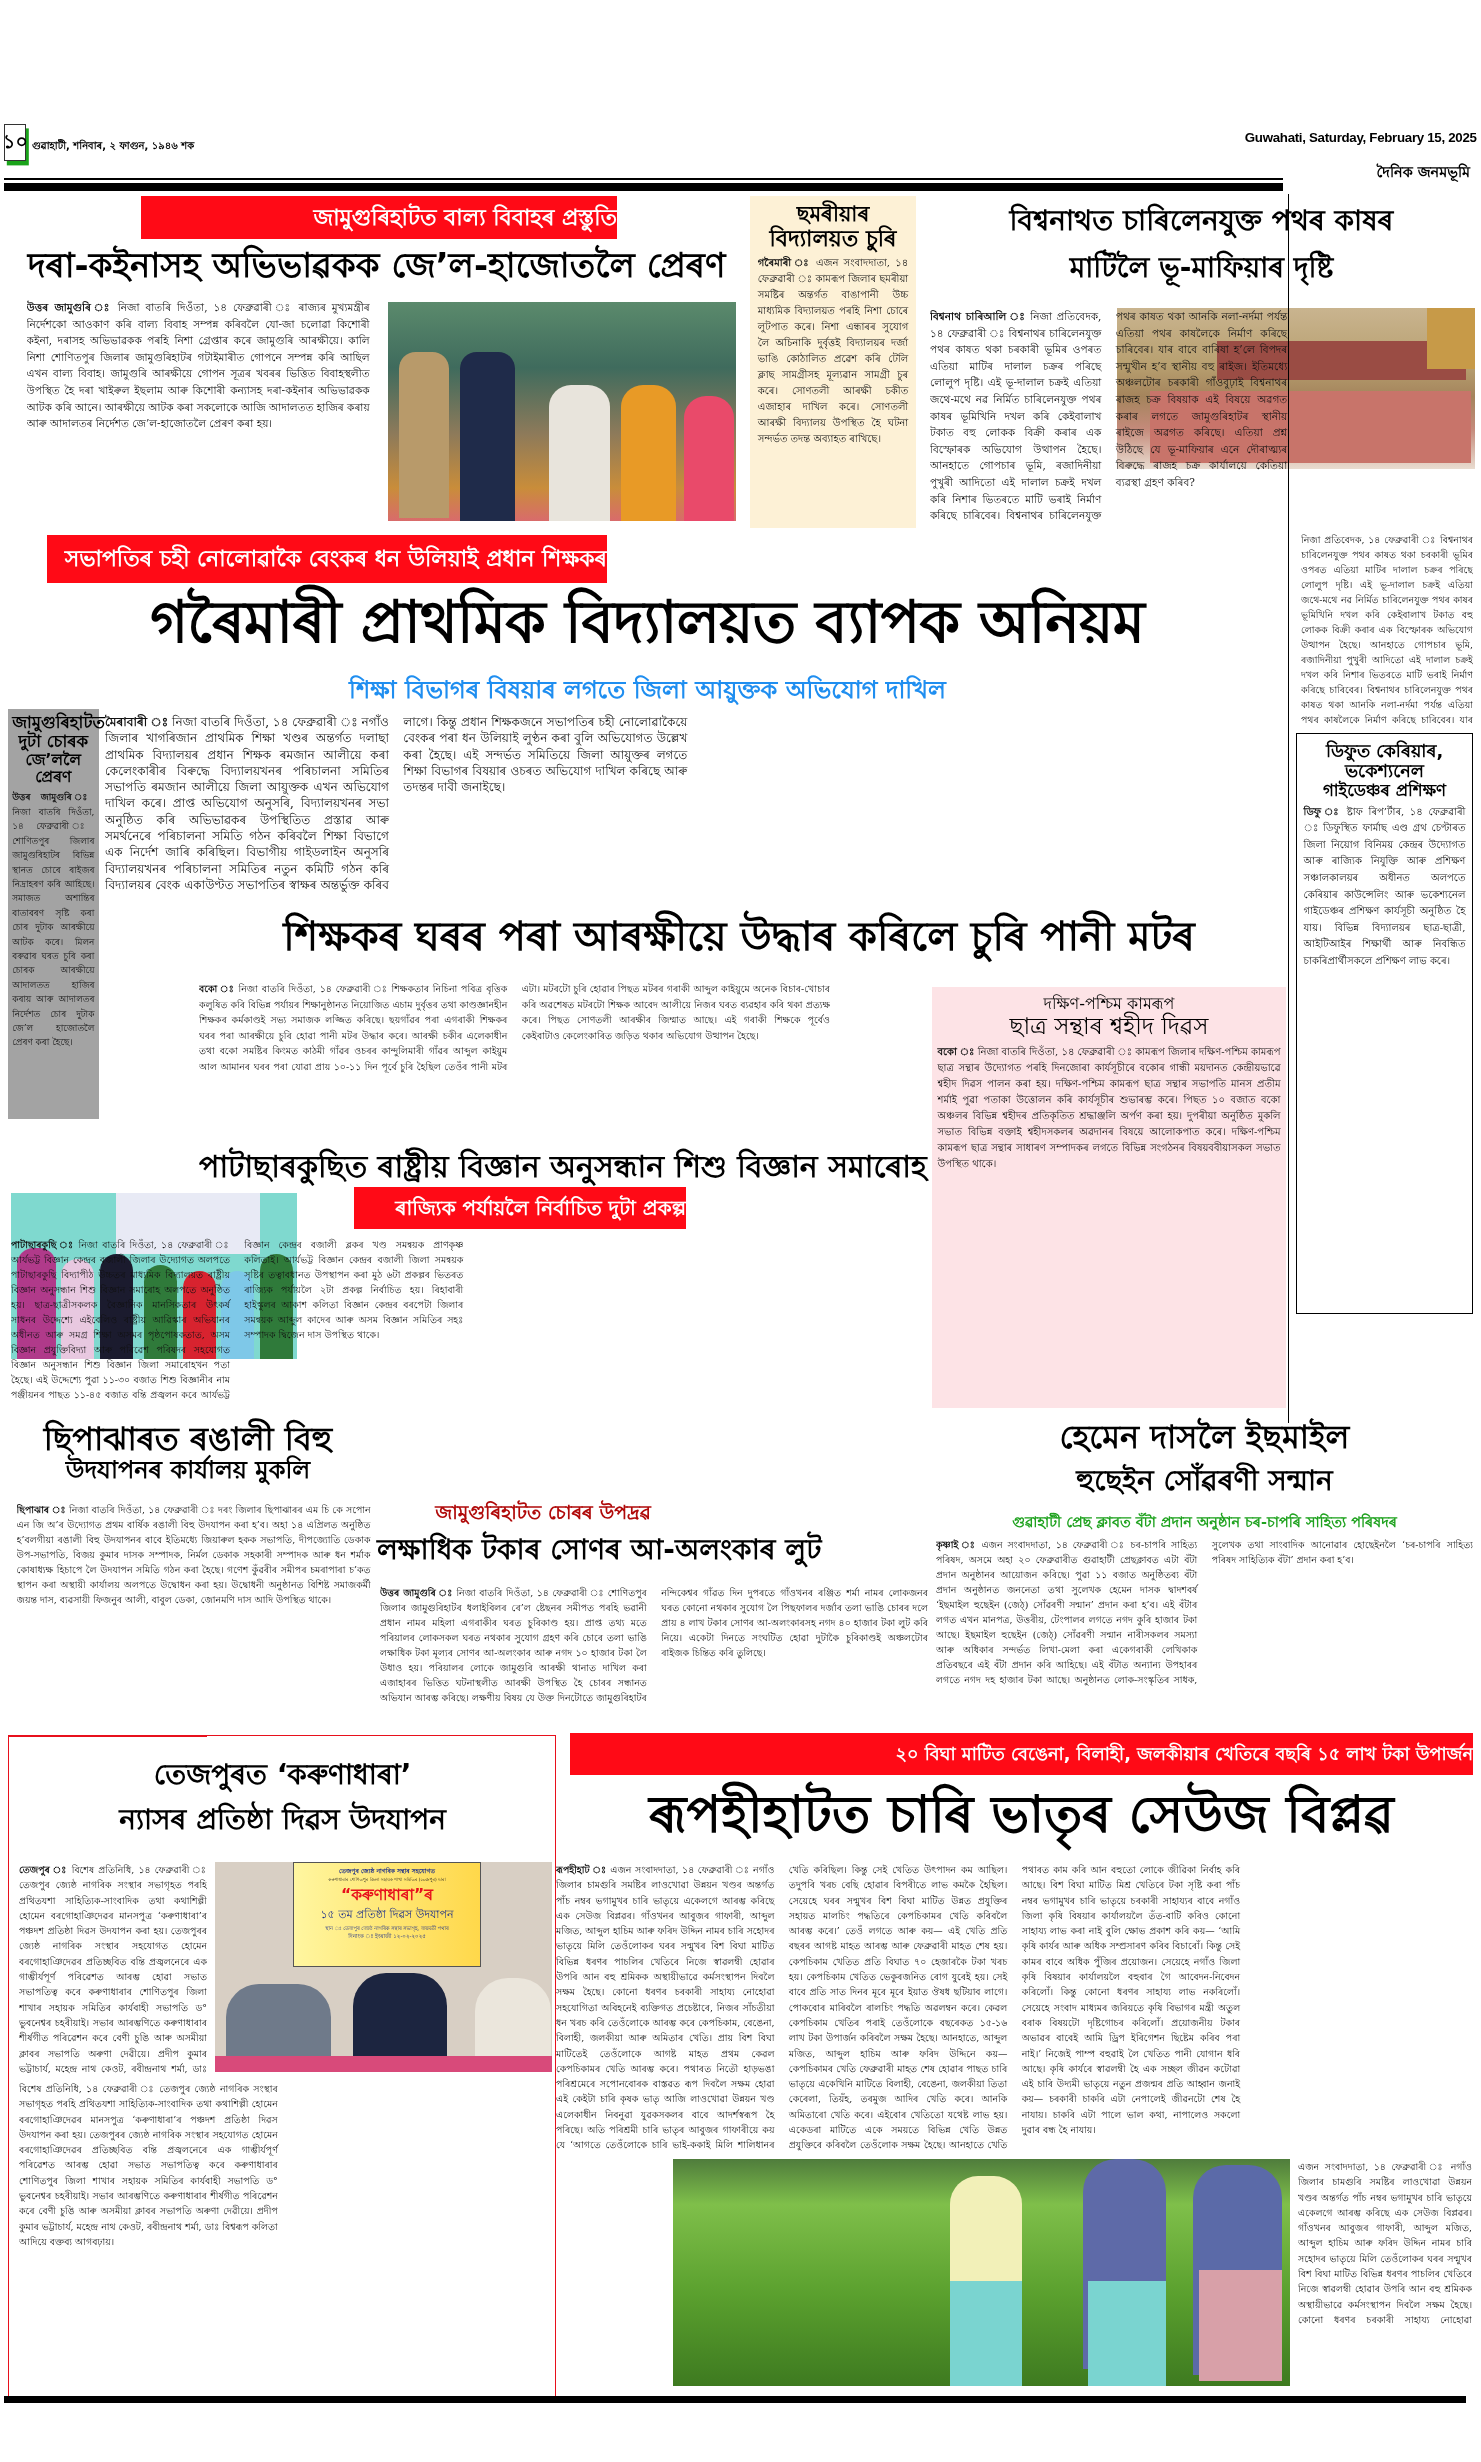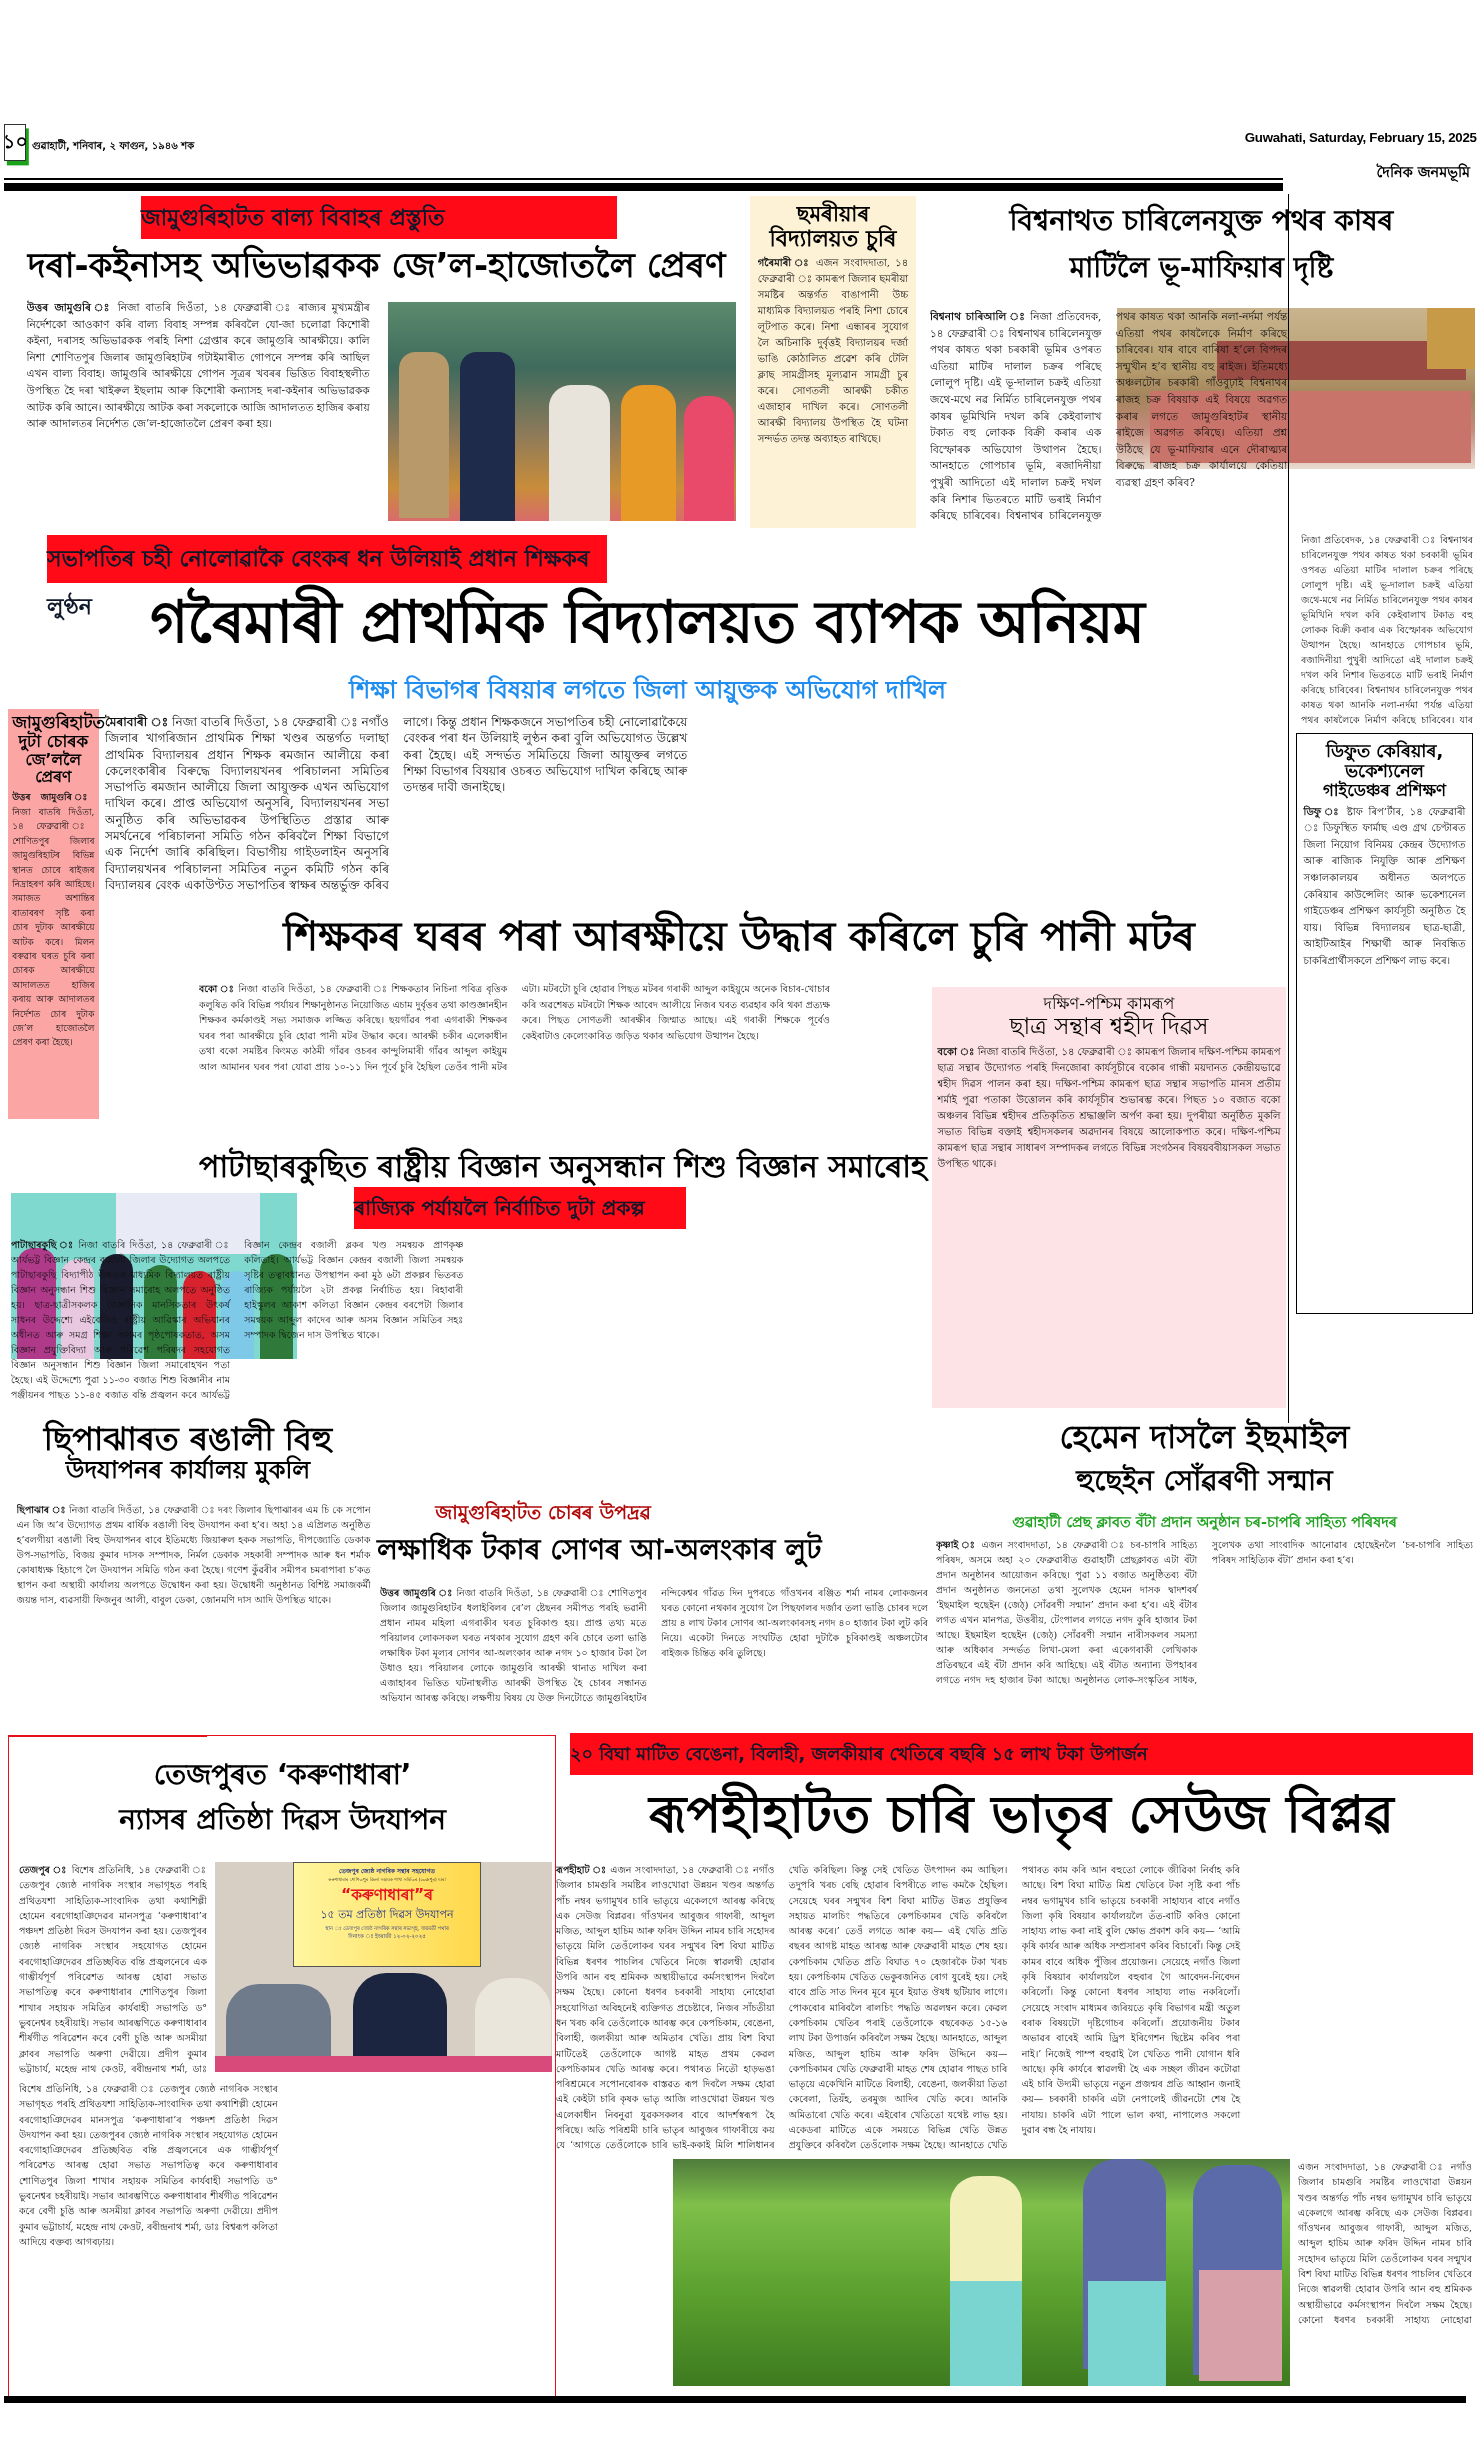--- a/index.html
+++ b/index.html
@@ -5,21 +5,21 @@
   * { box-sizing: border-box; margin: 0; padding: 0; }
   html, body { width: 1481px; height: 2462px; background: #ffffff; overflow: hidden; }
   body { position: relative; font-family: "DejaVu Sans", "Liberation Sans", sans-serif; color: #000; }
   .abs { position: absolute; }
   .body-text { font-family: "DejaVu Serif", "Liberation Serif", serif; font-size: 10.5px; line-height: 16.6px; text-align: justify; color: #111; }
   .body-text b { font-weight: bold; }
   .cols2 { column-count: 2; column-gap: 14.4px; }
   .cols3 { column-count: 3; column-gap: 14.4px; }
   .cols4 { column-count: 4; column-gap: 14.4px; }
   .hl { font-family: "DejaVu Sans", sans-serif; font-weight: bold; color: #000; text-align: center; line-height: 1.15; }
-  .redbar { background: #ff0a16; color: #0f172a; font-weight: bold; text-align: left; font-family: "DejaVu Sans", sans-serif; }
+  .redbar { background: #ff0a16; color: #ffffff; font-weight: bold; text-align: right; font-family: "DejaVu Sans", sans-serif; }
   .photo { overflow: hidden; }
   .rule-thin { background: #000; height: 1.7px; }
   .rule-thick { background: #000; height: 10px; }
   .vline { background: #000; width: 1.7px; }
 </style>
 </head>
 <body>
 
 <div class="abs" style="left:0;top:122px;width:1481px;height:66px;">
   <div class="abs" style="left:4.4px;top:2.2px;width:22px;height:37px;border:1.7px solid #333;background:#fff;box-shadow:2.8px 4.4px 0 #1aa31a;display:flex;align-items:center;justify-content:center;">
@@ -78,21 +78,21 @@
 <div class="abs redbar" style="left:47px;top:535px;width:560px;height:48px;font-size:22px;line-height:48px;">
   <span>সভাপতিৰ চহী নোলোৱাকৈ বেংকৰ ধন উলিয়াই প্ৰধান শিক্ষকৰ লুণ্ঠন</span>
 </div>
 <div class="abs hl" style="left:7.8px;top:589px;width:1279px;font-size:58px;letter-spacing:-0.6px;">গৰৈমাৰী প্ৰাথমিক বিদ্যালয়ত ব্যাপক অনিয়ম</div>
 <div class="abs hl" style="left:166px;top:677px;width:963px;font-size:24px;color:#1f8ef0;">শিক্ষা বিভাগৰ বিষয়াৰ লগতে জিলা আয়ুক্তক অভিযোগ দাখিল</div>
 <div class="abs body-text cols4" style="left:105px;top:714px;width:1179px;height:188px;overflow:hidden;column-fill:auto;font-size:12px;line-height:16.3px;">
   <b>মৈৰাবাৰী ঃ</b>
   <span>নিজা বাতৰি দিওঁতা, ১৪ ফেব্ৰুৱাৰী ঃ নগাঁও জিলাৰ খাগৰিজান প্ৰাথমিক শিক্ষা খণ্ডৰ অন্তৰ্গত দলাছা প্ৰাথমিক বিদ্যালয়ৰ প্ৰধান শিক্ষক ৰমজান আলীয়ে কৰা কেলেংকাৰীৰ বিৰুদ্ধে বিদ্যালয়খনৰ পৰিচালনা সমিতিৰ সভাপতি ৰমজান আলীয়ে জিলা আয়ুক্তক এখন অভিযোগ দাখিল কৰে। প্ৰাপ্ত অভিযোগ অনুসৰি, বিদ্যালয়খনৰ সভা অনুষ্ঠিত কৰি অভিভাৱকৰ উপস্থিতিত প্ৰস্তাৱ আৰু সমৰ্থনেৰে পৰিচালনা সমিতি গঠন কৰিবলৈ শিক্ষা বিভাগে এক নিৰ্দেশ জাৰি কৰিছিল। বিভাগীয় গাইডলাইন অনুসৰি বিদ্যালয়খনৰ পৰিচালনা সমিতিৰ নতুন কমিটি গঠন কৰি বিদ্যালয়ৰ বেংক একাউণ্টত সভাপতিৰ স্বাক্ষৰ অন্তৰ্ভুক্ত কৰিব লাগে। কিন্তু প্ৰধান শিক্ষকজনে সভাপতিৰ চহী নোলোৱাকৈয়ে বেংকৰ পৰা ধন উলিয়াই লুণ্ঠন কৰা বুলি অভিযোগত উল্লেখ কৰা হৈছে। এই সন্দৰ্ভত সমিতিয়ে জিলা আয়ুক্তৰ লগতে শিক্ষা বিভাগৰ বিষয়াৰ ওচৰত অভিযোগ দাখিল কৰিছে আৰু তদন্তৰ দাবী জনাইছে।</span>
 </div>
 
-<div class="abs" style="left:7.8px;top:709px;width:91px;height:410px;background:#fca5a5;padding:4.4px 4.4px;">
+<div class="abs" style="left:7.8px;top:709px;width:91px;height:410px;background:#a3a3a3;padding:4.4px 4.4px;">
   <div class="hl" style="font-size:16.6px;">জামুগুৰিহাটত</div>
   <div class="hl" style="font-size:16.6px;">দুটা চোৰক</div>
   <div class="hl" style="font-size:15.5px;margin-bottom:3.3px;">জে’ললৈ প্ৰেৰণ</div>
   <div class="body-text" style="font-size:8.9px;line-height:14.4px;">
     <b>উত্তৰ জামুগুৰি ঃ</b>
     <span>নিজা বাতৰি দিওঁতা, ১৪ ফেব্ৰুৱাৰী ঃ শোণিতপুৰ জিলাৰ জামুগুৰিহাটৰ বিভিন্ন স্থানত চোৰে ৰাইজৰ নিদ্ৰাহৰণ কৰি আহিছে। সমাজত অশান্তিৰ বাতাবৰণ সৃষ্টি কৰা চোৰ দুটাক আৰক্ষীয়ে আটক কৰে। মিলন বৰুৱাৰ ঘৰত চুৰি কৰা চোৰক আৰক্ষীয়ে আদালতত হাজিৰ কৰায় আৰু আদালতৰ নিৰ্দেশত চোৰ দুটাক জে’ল হাজোতলৈ প্ৰেৰণ কৰা হৈছে।</span>
   </div>
 </div>
 
 <div class="abs" style="left:1296px;top:733px;width:177px;height:581px;border:1.7px solid #000;padding:6.6px 6.6px;background:#fff;">

